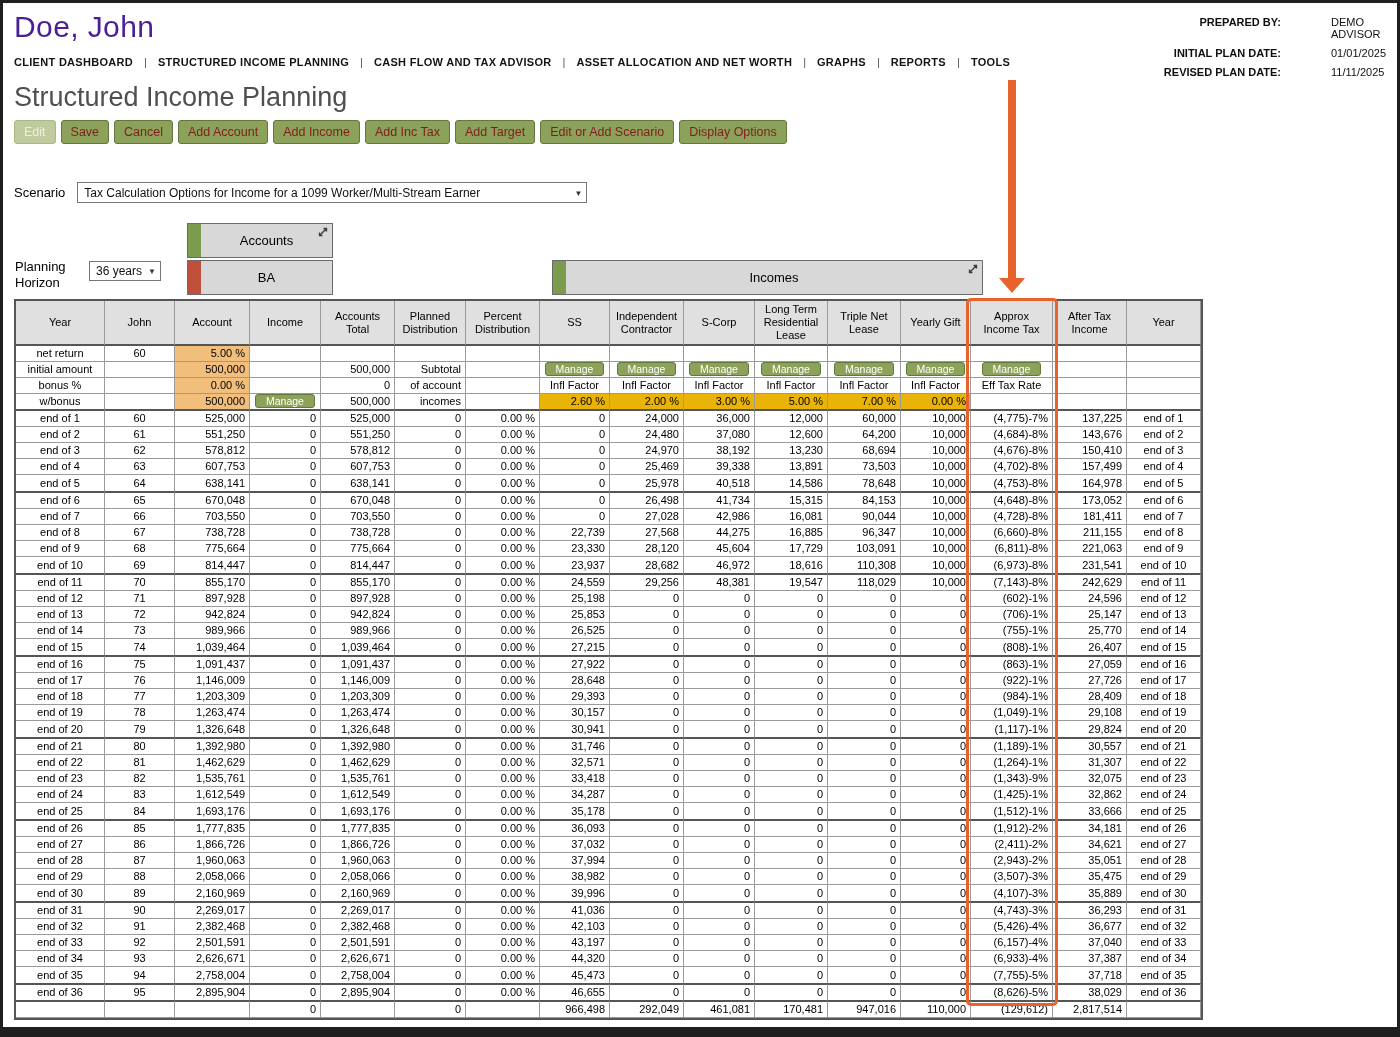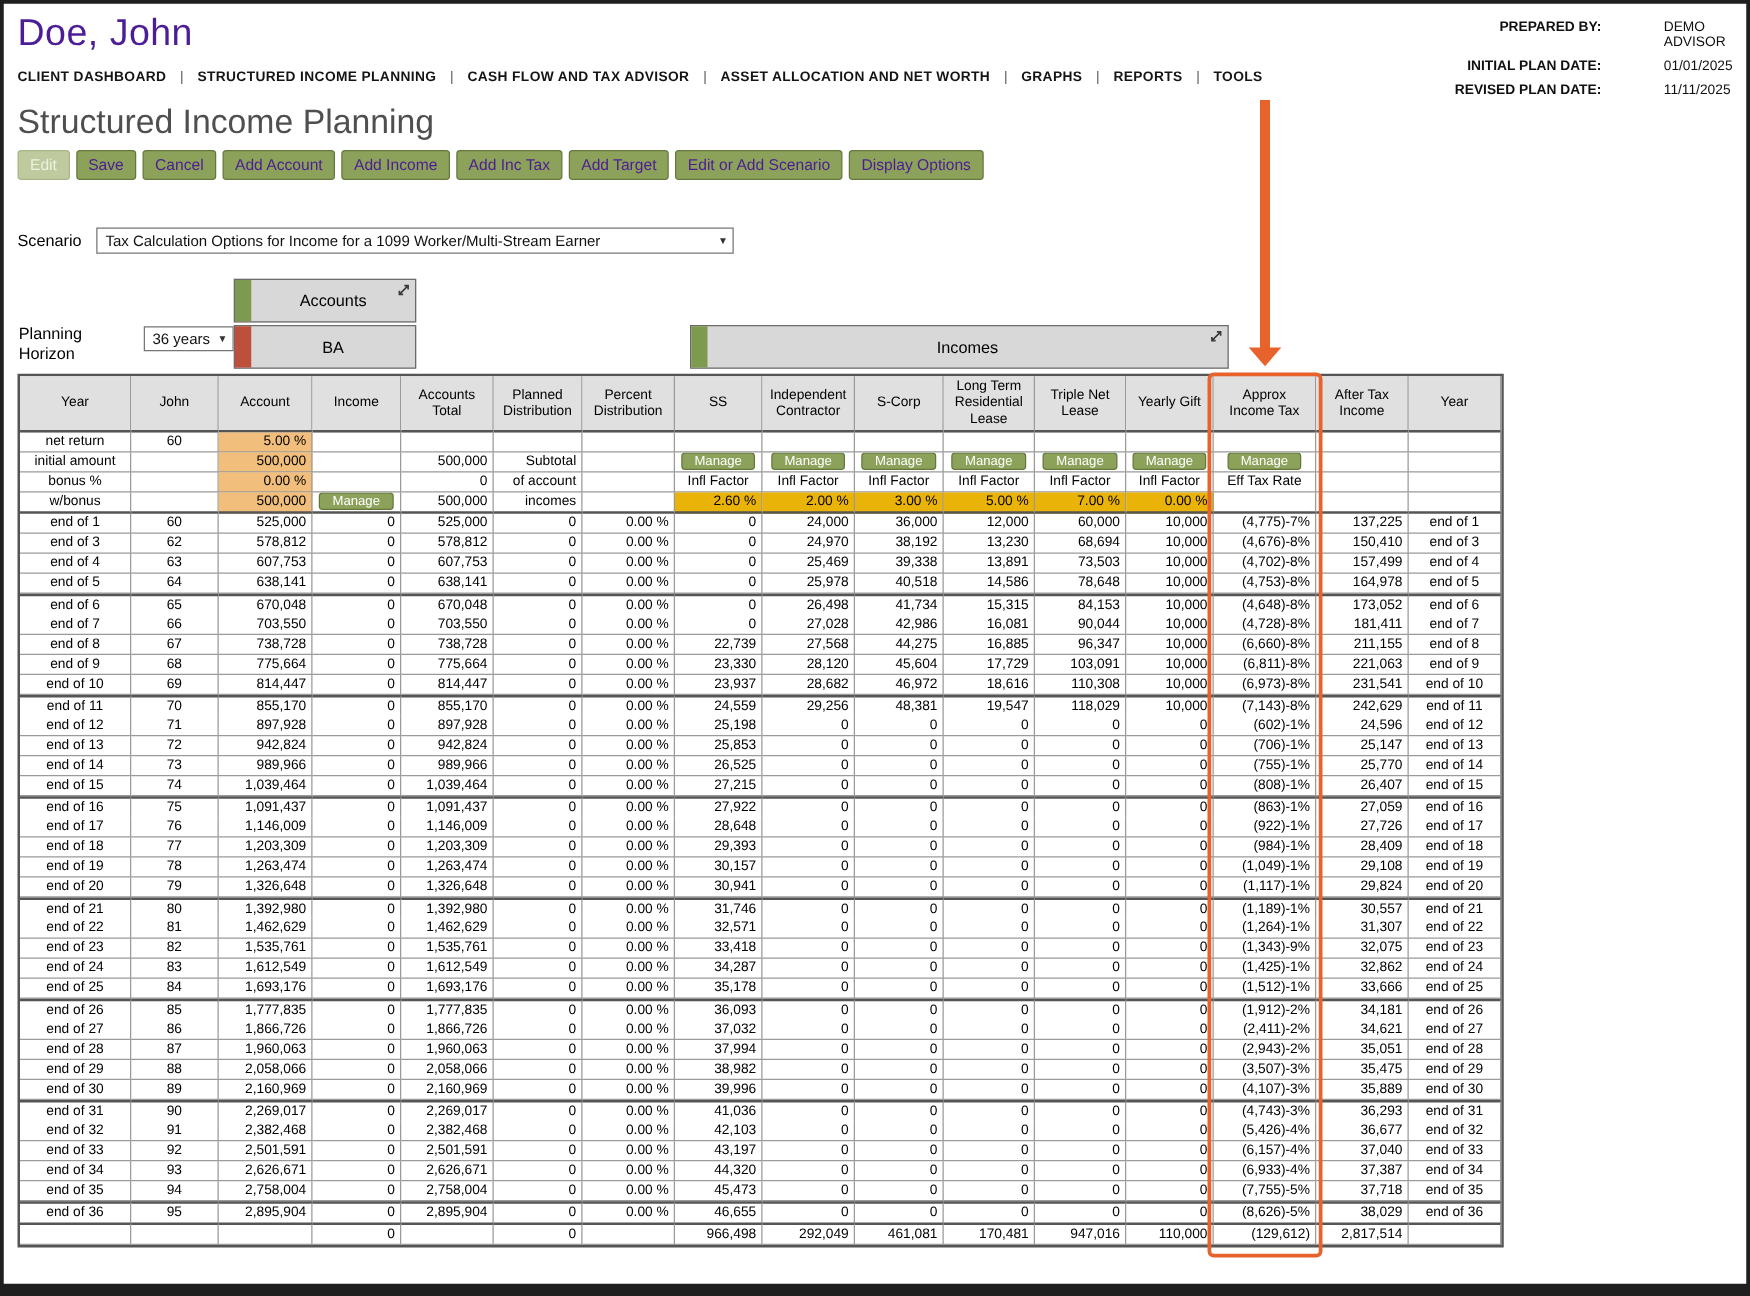--- a/index.html
+++ b/index.html
@@ -12,32 +12,32 @@
   .plan-info .lab { font-weight: 700; text-align: right; }
   .plan-info .val { text-align: left; padding-left: 41px; }
 
   .nav { margin-top: 10px; display: flex; align-items: center; font-size: 11px; font-weight: 700; color: #141414; height: 15px; }
   .nav .sep { margin: 0 11px; font-weight: 400; color: #555; }
   .nav .nav-item { cursor: pointer; letter-spacing: .3px; white-space: nowrap; }
 
   .page-title { margin-top: 13px; font-size: 27px; font-weight: 400; color: #4f4f4f; line-height: 31px; }
 
   .toolbar { margin-top: 7px; display: flex; gap: 5px; height: 24px; }
-  .btn { font-family: inherit; font-size: 12.5px; color: #4c1d95; background: #8CA25A; border: 1px solid #64783C; border-radius: 3px; padding: 2px 9px; cursor: pointer; white-space: nowrap; }
+  .btn { font-family: inherit; font-size: 12.5px; color: #7f1d1d; background: #8CA25A; border: 1px solid #64783C; border-radius: 3px; padding: 2px 9px; cursor: pointer; white-space: nowrap; }
   .btn.disabled { background: #BFCA9F; border-color: #A9B686; color: #EDF1E1; }
 
   .scenario-row { margin-top: 38px; display: flex; align-items: center; gap: 12px; font-size: 13px; color: #000; height: 21px; }
   .select { position: relative; background: #fff; border: 1px solid #767676; height: 21px; display: flex; align-items: center; font-size: 12px; padding: 0 18px 0 6px; color: #111; cursor: pointer; white-space: nowrap; overflow: hidden; }
   .select .caret { position: absolute; right: 4px; top: 50%; transform: translateY(-50%); font-size: 8px; color: #333; }
   .scenario-select { width: 510px; }
 
   .table-area { position: relative; margin-top: 20px; }
   .pre-table { position: relative; height: 74px; margin-bottom: 2px; }
   .ph-label { position: absolute; left: 1px; top: 36px; width: 66px; font-size: 13px; line-height: 16px; }
-  .ph-select { position: absolute; left: 101px; top: 38px; width: 72px; height: 20px; }
+  .ph-select { position: absolute; left: 75px; top: 38px; width: 72px; height: 20px; }
   .gbox { position: absolute; height: 35px; background: #D8D8D8; border: 1px solid #6b6b6b; margin-left: 14px; }
   .gtab { position: absolute; left: 0; top: 0; bottom: 0; width: 13px; }
   .tab-green { background: #7D9B4E; }
   .tab-red { background: #BE4F3B; }
   .gtitle { position: absolute; left: 13px; right: 0; top: 0; bottom: 0; display: flex; align-items: center; justify-content: center; font-size: 13px; color: #000; }
   .expand { position: absolute; top: 2px; right: 3px; cursor: pointer; }
   .accounts-box { left: 159px; top: 0; width: 146px; }
   .ba-box { left: 159px; top: 37px; width: 146px; }
   .incomes-box { left: 524px; top: 37px; width: 431px; }
 
@@ -271,20 +271,38 @@
               <td class="a-r" data-name="cell-independent-contractor">24,000</td>
               <td class="a-r" data-name="cell-s-corp">36,000</td>
               <td class="a-r" data-name="cell-long-term-residential-lease">12,000</td>
               <td class="a-r" data-name="cell-triple-net-lease">60,000</td>
               <td class="a-r" data-name="cell-yearly-gift">10,000</td>
               <td class="a-r" data-name="cell-approx-income-tax">(4,775)-7%</td>
               <td class="a-r" data-name="cell-after-tax-income">137,225</td>
               <td class="a-c" data-name="cell-year-right">end of 1</td>
             </tr>
             <tr data-name="table-row">
+              <td class="a-c" data-name="cell-year">end of 2</td>
+              <td class="a-c" data-name="cell-john">61</td>
+              <td class="a-r" data-name="cell-account">551,250</td>
+              <td class="a-r" data-name="cell-income">0</td>
+              <td class="a-r" data-name="cell-accounts-total">551,250</td>
+              <td class="a-r" data-name="cell-planned-distribution">0</td>
+              <td class="a-r" data-name="cell-percent-distribution">0.00 %</td>
+              <td class="a-r" data-name="cell-ss">0</td>
+              <td class="a-r" data-name="cell-independent-contractor">24,480</td>
+              <td class="a-r" data-name="cell-s-corp">37,080</td>
+              <td class="a-r" data-name="cell-long-term-residential-lease">12,600</td>
+              <td class="a-r" data-name="cell-triple-net-lease">64,200</td>
+              <td class="a-r" data-name="cell-yearly-gift">10,000</td>
+              <td class="a-r" data-name="cell-approx-income-tax">(4,684)-8%</td>
+              <td class="a-r" data-name="cell-after-tax-income">143,676</td>
+              <td class="a-c" data-name="cell-year-right">end of 2</td>
+            </tr>
+            <tr data-name="table-row">
               <td class="a-c" data-name="cell-year">end of 3</td>
               <td class="a-c" data-name="cell-john">62</td>
               <td class="a-r" data-name="cell-account">578,812</td>
               <td class="a-r" data-name="cell-income">0</td>
               <td class="a-r" data-name="cell-accounts-total">578,812</td>
               <td class="a-r" data-name="cell-planned-distribution">0</td>
               <td class="a-r" data-name="cell-percent-distribution">0.00 %</td>
               <td class="a-r" data-name="cell-ss">0</td>
               <td class="a-r" data-name="cell-independent-contractor">24,970</td>
               <td class="a-r" data-name="cell-s-corp">38,192</td>

